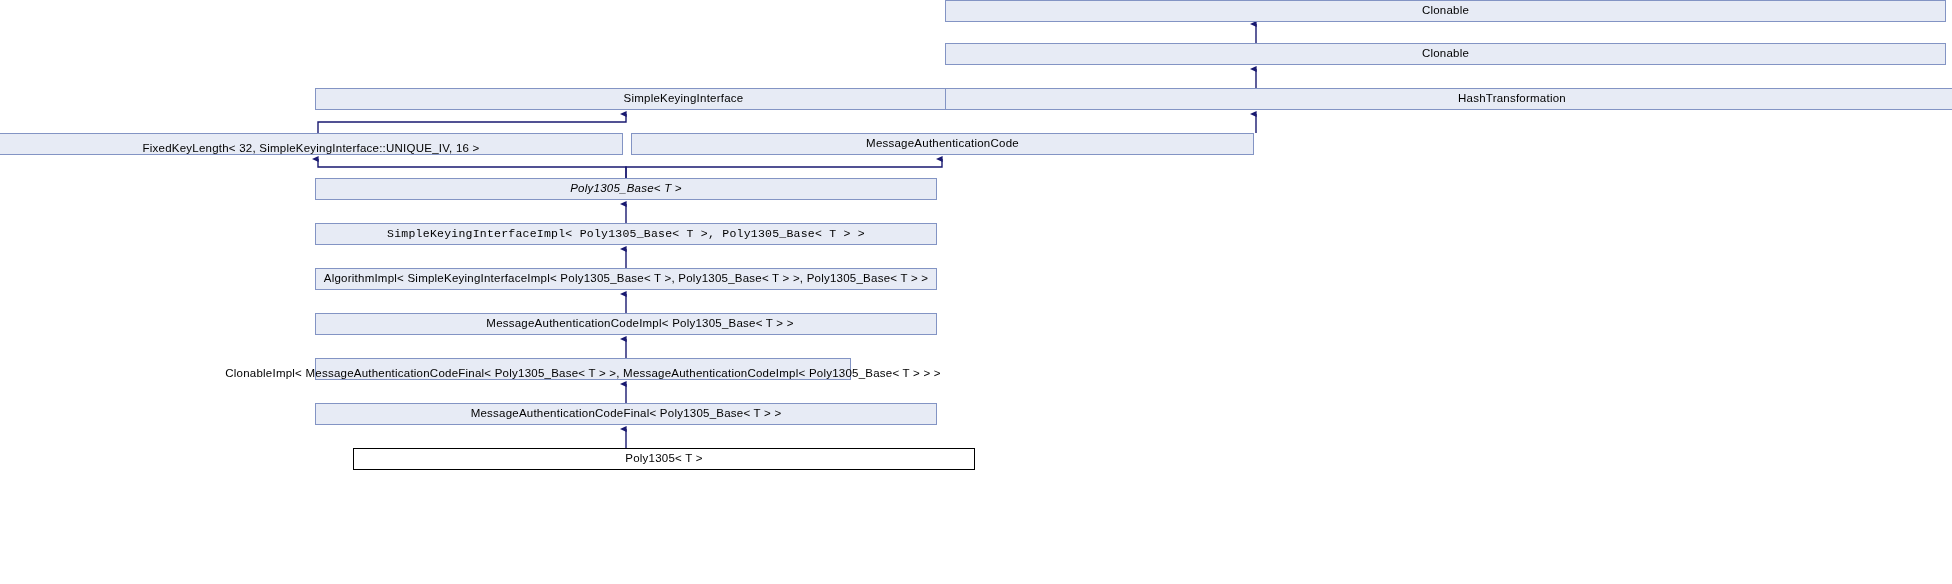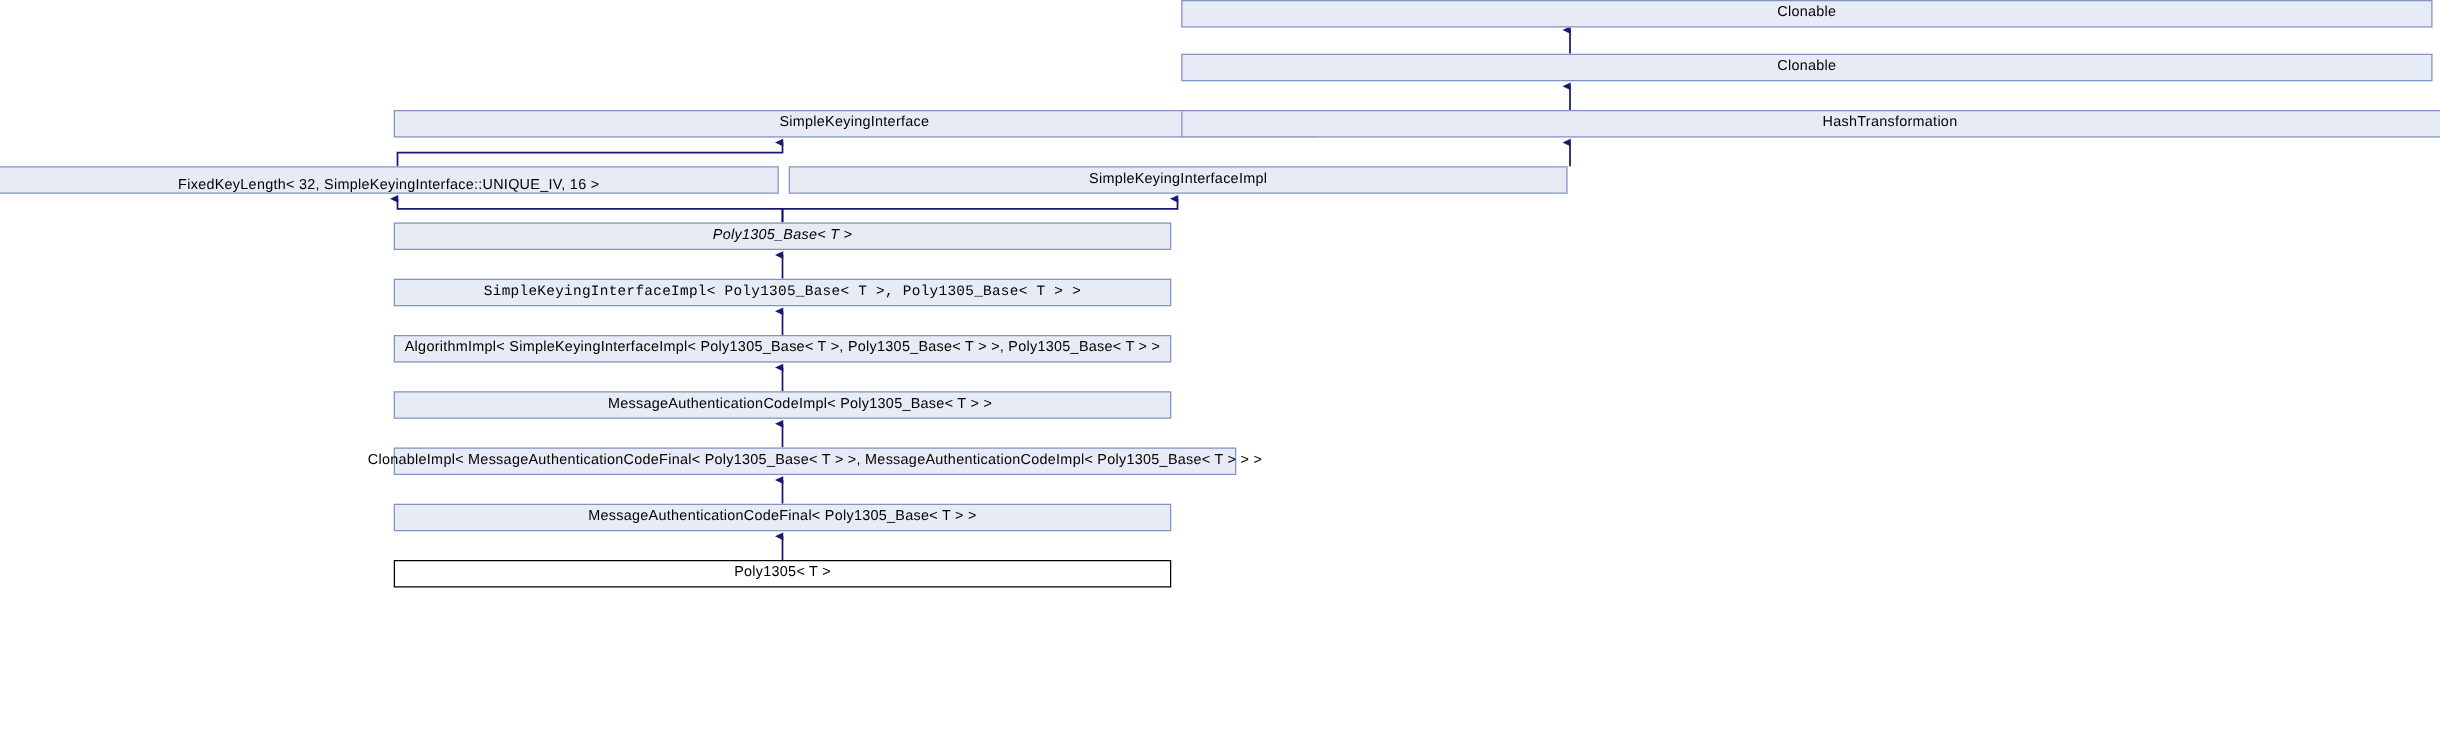--- a/index.html
+++ b/index.html
@@ -37,20 +37,21 @@
     display: flex;
     align-items: center;
     justify-content: center;
     white-space: nowrap;
     letter-spacing: 0.02em;
     z-index: 2;
   }
   .node.current {
     border: 1px solid #000000;
     background: #ffffff;
+    margin-left: 38px;
   }
   .node .label {
     display: block;
     padding: 0 6px;
     overflow: visible;
   }
 </style>
 </head>
 <body>
 
@@ -117,35 +118,35 @@
       <div class="node" style="left: 315px; top: 88px; width: 737px;">
         <span class="label">SimpleKeyingInterface</span>
       </div>
       <div class="node" style="left: 945px; top: 88px; width: 1134px;">
         <span class="label">HashTransformation</span>
       </div>
       <div class="node" style="left: -1px; top: 133px; width: 624px; align-items: flex-end;">
         <span class="label">FixedKeyLength&lt; 32, SimpleKeyingInterface::UNIQUE_IV, 16 &gt;</span>
       </div>
       <div class="node" style="left: 631px; top: 133px; width: 623px;">
-        <span class="label">SimpleKeyingInterfaceImpl</span>
+        <span class="label">MessageAuthenticationCode</span>
       </div>
       <div class="node" style="left: 315px; top: 178px; width: 622px; font-style: italic;">
         <span class="label">Poly1305_Base&lt; T &gt;</span>
       </div>
       <div class="node" style="left: 315px; top: 223px; width: 622px; font-family: Liberation Mono, monospace;">
         <span class="label">SimpleKeyingInterfaceImpl&lt; Poly1305_Base&lt; T &gt;, Poly1305_Base&lt; T &gt; &gt;</span>
       </div>
       <div class="node" style="left: 315px; top: 268px; width: 622px;">
         <span class="label">AlgorithmImpl&lt; SimpleKeyingInterfaceImpl&lt; Poly1305_Base&lt; T &gt;, Poly1305_Base&lt; T &gt; &gt;, Poly1305_Base&lt; T &gt; &gt;</span>
       </div>
       <div class="node" style="left: 315px; top: 313px; width: 622px; padding-left: 28px;">
         <span class="label">MessageAuthenticationCodeImpl&lt; Poly1305_Base&lt; T &gt; &gt;</span>
       </div>
-      <div class="node" style="left: 315px; top: 358px; width: 674px;">
+      <div class="node" style="left: 315px; top: 358px; width: 536px; align-items: flex-end;">
         <span class="label">ClonableImpl&lt; MessageAuthenticationCodeFinal&lt; Poly1305_Base&lt; T &gt; &gt;, MessageAuthenticationCodeImpl&lt; Poly1305_Base&lt; T &gt; &gt; &gt;</span>
       </div>
       <div class="node" style="left: 315px; top: 403px; width: 622px;">
         <span class="label">MessageAuthenticationCodeFinal&lt; Poly1305_Base&lt; T &gt; &gt;</span>
       </div>
       <div class="node current" style="left: 315px; top: 448px; width: 622px;">
         <span class="label">Poly1305&lt; T &gt;</span>
       </div>
     </div>
 

